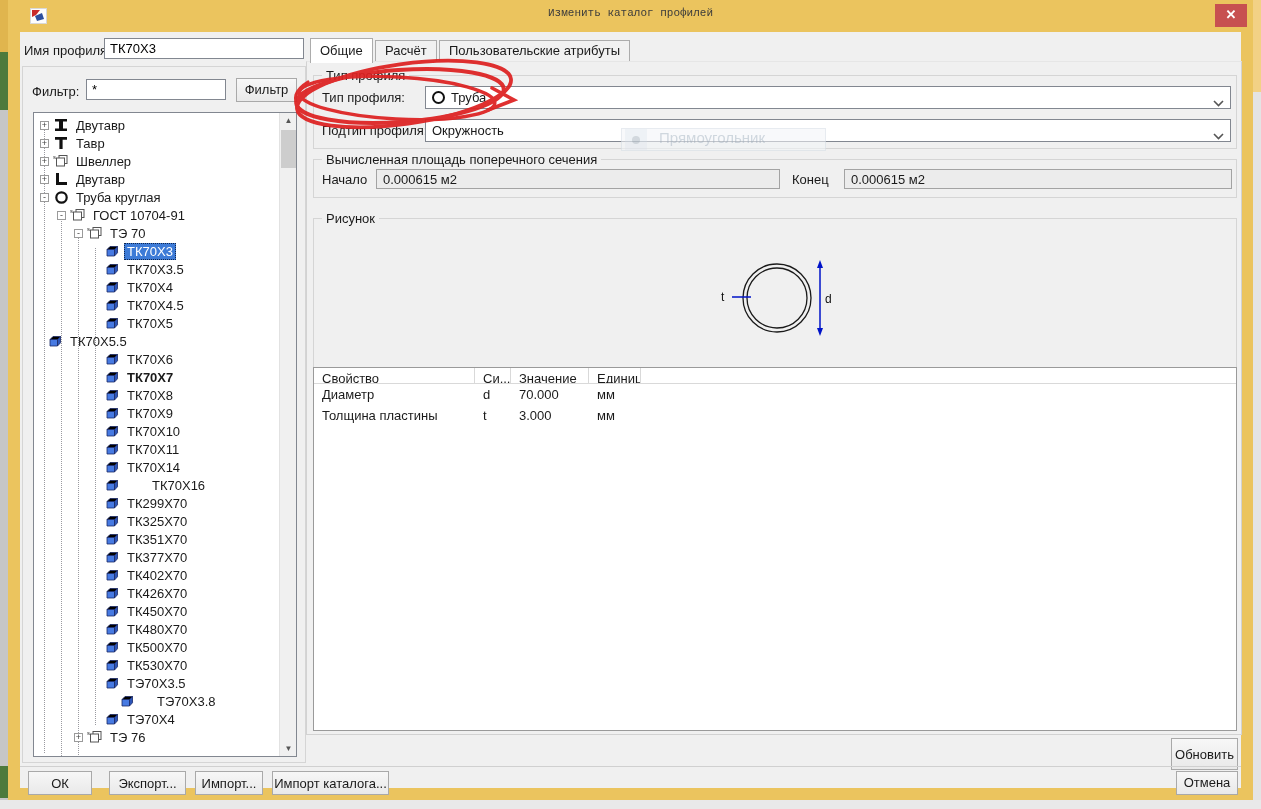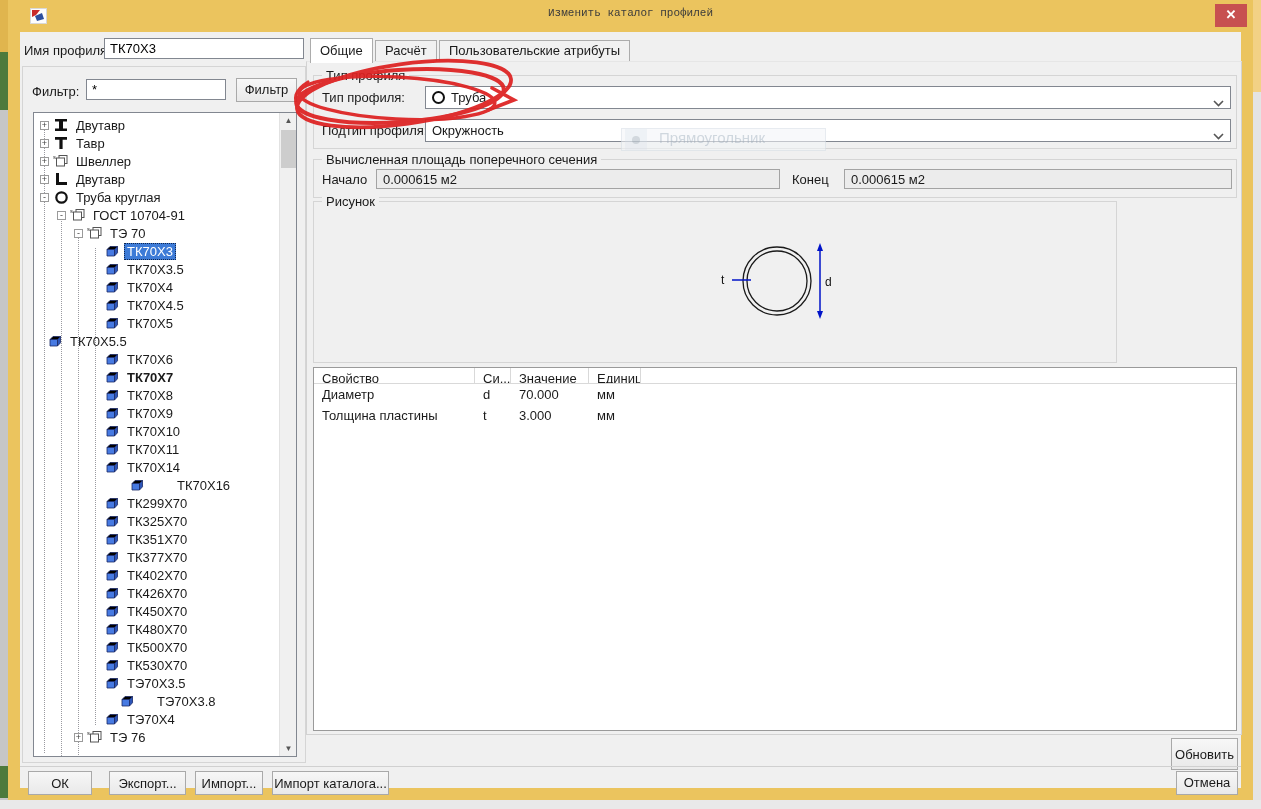--- a/index.html
+++ b/index.html
@@ -322,21 +322,21 @@
               <span class="exp spacer"></span>
               <span class="ticon">
                 <svg width="14" height="14" viewBox="0 0 14 14">
                   <polygon points="2,5.5 5,2.5 12.5,2.5 9.5,5.5" fill="#8fabe e" stroke="#1a2a66" stroke-width="0.8"></polygon>
                   <polygon points="2,5.5 9.5,5.5 9.5,12 2,12" fill="#477ae2" stroke="#1a2a66" stroke-width="0.8"></polygon>
                   <polygon points="9.5,5.5 12.5,2.5 12.5,8.8 9.5,12" fill="#2c55b8" stroke="#1a2a66" stroke-width="0.8"></polygon>
                 </svg>
               </span>
               <span class="tlabel">ТК70Х14</span>
             </div>
-            <div class="trow" style="padding-left: 57px; gap: 25px;">
+            <div class="trow" style="padding-left: 32px; gap: 25px;">
               <span class="exp spacer"></span>
               <span class="ticon">
                 <svg width="14" height="14" viewBox="0 0 14 14">
                   <polygon points="2,5.5 5,2.5 12.5,2.5 9.5,5.5" fill="#8fabe e" stroke="#1a2a66" stroke-width="0.8"></polygon>
                   <polygon points="2,5.5 9.5,5.5 9.5,12 2,12" fill="#477ae2" stroke="#1a2a66" stroke-width="0.8"></polygon>
                   <polygon points="9.5,5.5 12.5,2.5 12.5,8.8 9.5,12" fill="#2c55b8" stroke="#1a2a66" stroke-width="0.8"></polygon>
                 </svg>
               </span>
               <span class="tlabel">ТК70Х16</span>
             </div>
@@ -549,21 +549,21 @@
       </div>
 
       <div class="group" style="left:6px; top:97px; width:924px; height:39px;">
         <span class="group-label">Вычисленная площадь поперечного сечения</span>
         <span class="lbl" style="position:absolute; left:8px; top:12px;">Начало</span>
         <div class="ro-field" style="position:absolute; left:62px; top:9px; width:404px;">0.000615 м2</div>
         <span class="lbl" style="position:absolute; left:478px; top:12px;">Конец</span>
         <div class="ro-field" style="position:absolute; left:530px; top:9px; width:388px;">0.000615 м2</div>
       </div>
 
-      <div class="group" style="left:6px; top:139px; width:804px; height:162px;">
+      <div class="group" style="left:6px; top:156px; width:924px; height:162px;">
         <span class="group-label">Рисунок</span>
         <svg width="922" height="160" viewBox="0 0 922 160">
           <circle cx="463" cy="79" r="34" fill="none" stroke="#1a1a1a" stroke-width="1.3"></circle>
           <circle cx="463" cy="79" r="30" fill="none" stroke="#1a1a1a" stroke-width="1.3"></circle>
           <line x1="506" y1="44" x2="506" y2="114" stroke="#0013c8" stroke-width="1.5"></line>
           <polygon points="506,41 503,49 509,49" fill="#0013c8"></polygon>
           <polygon points="506,117 503,109 509,109" fill="#0013c8"></polygon>
           <text id="dim-d" x="511" y="84" font-size="12" fill="#111">d</text>
           <line x1="418" y1="78" x2="437" y2="78" stroke="#0013c8" stroke-width="1.5"></line>
           <text id="dim-t" x="407" y="82" font-size="12" fill="#111">t</text>

